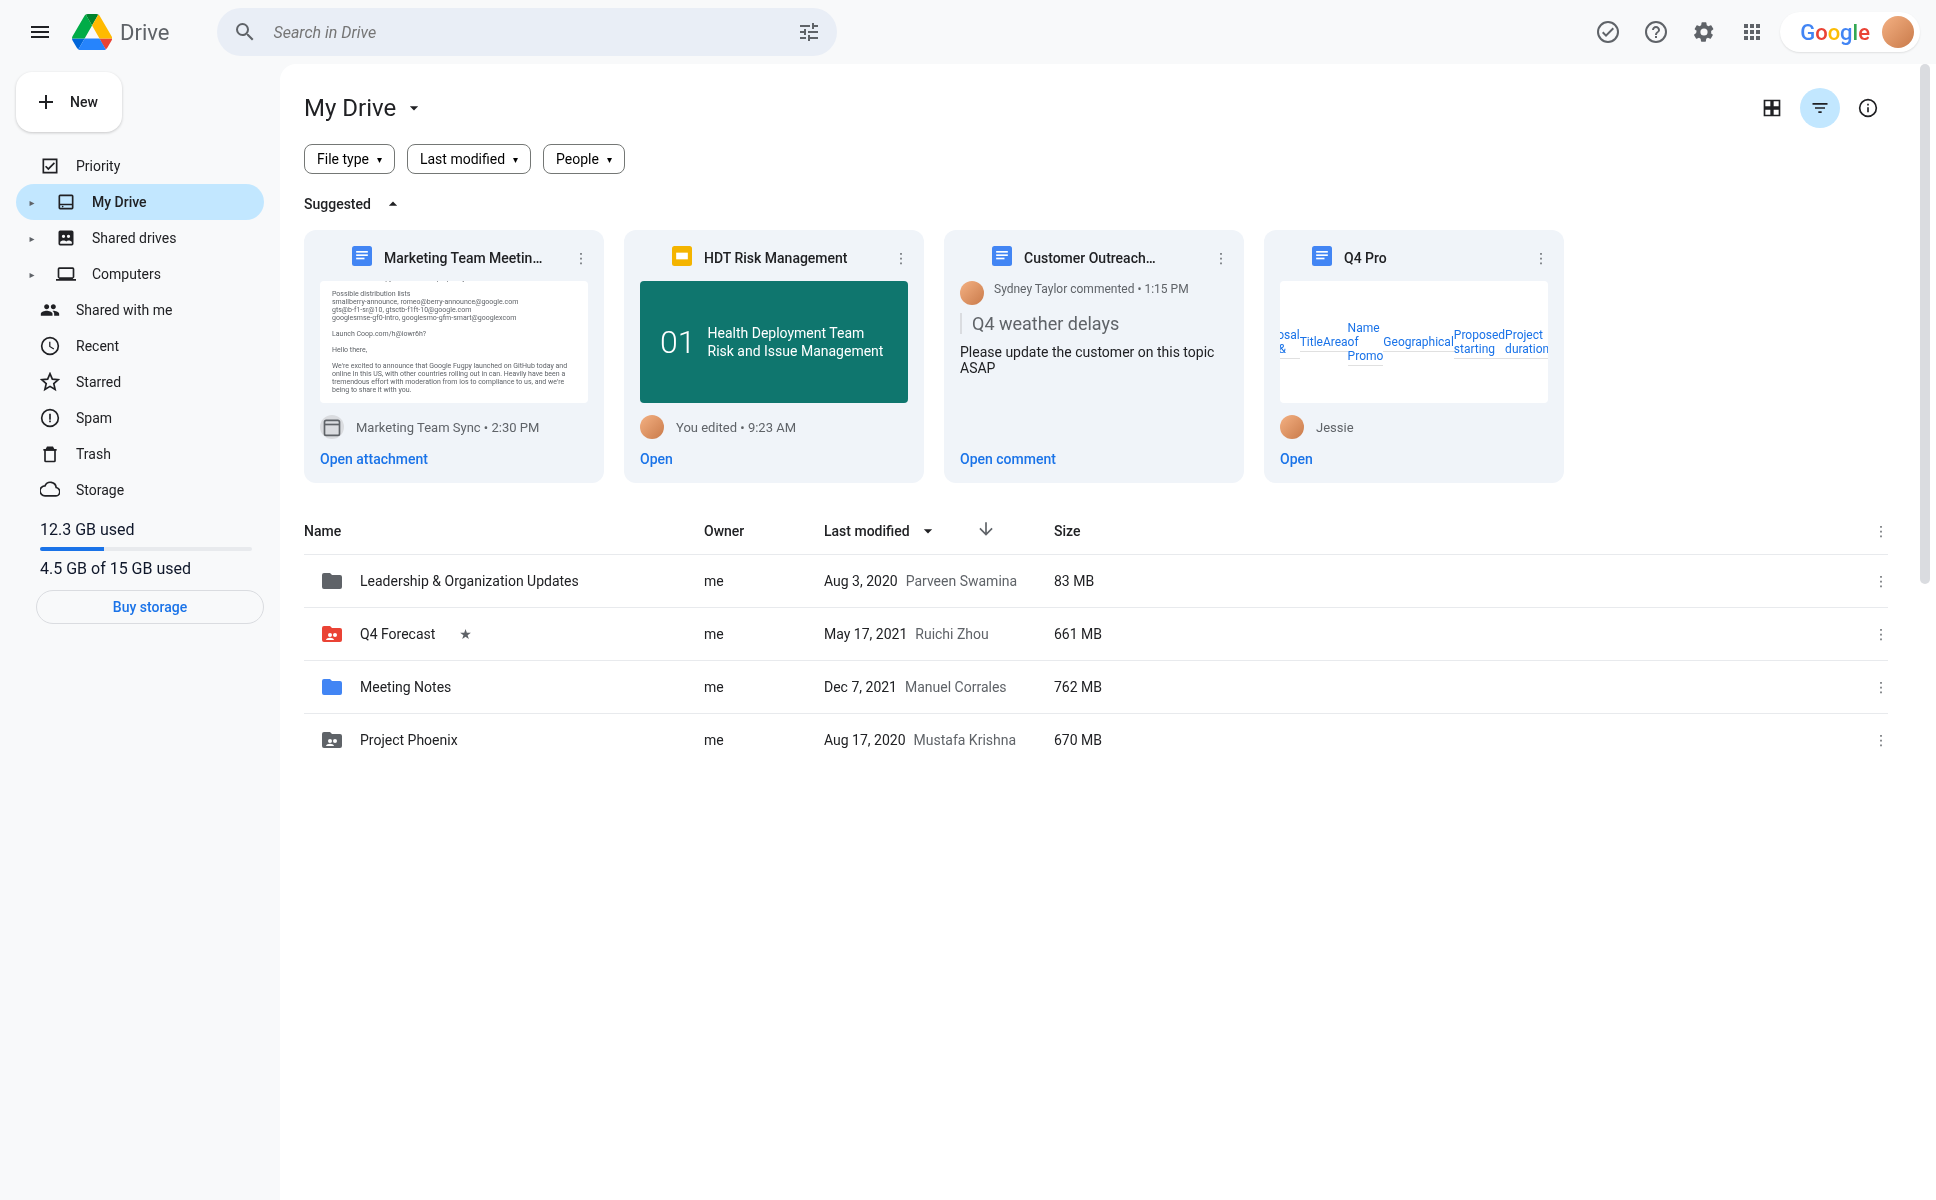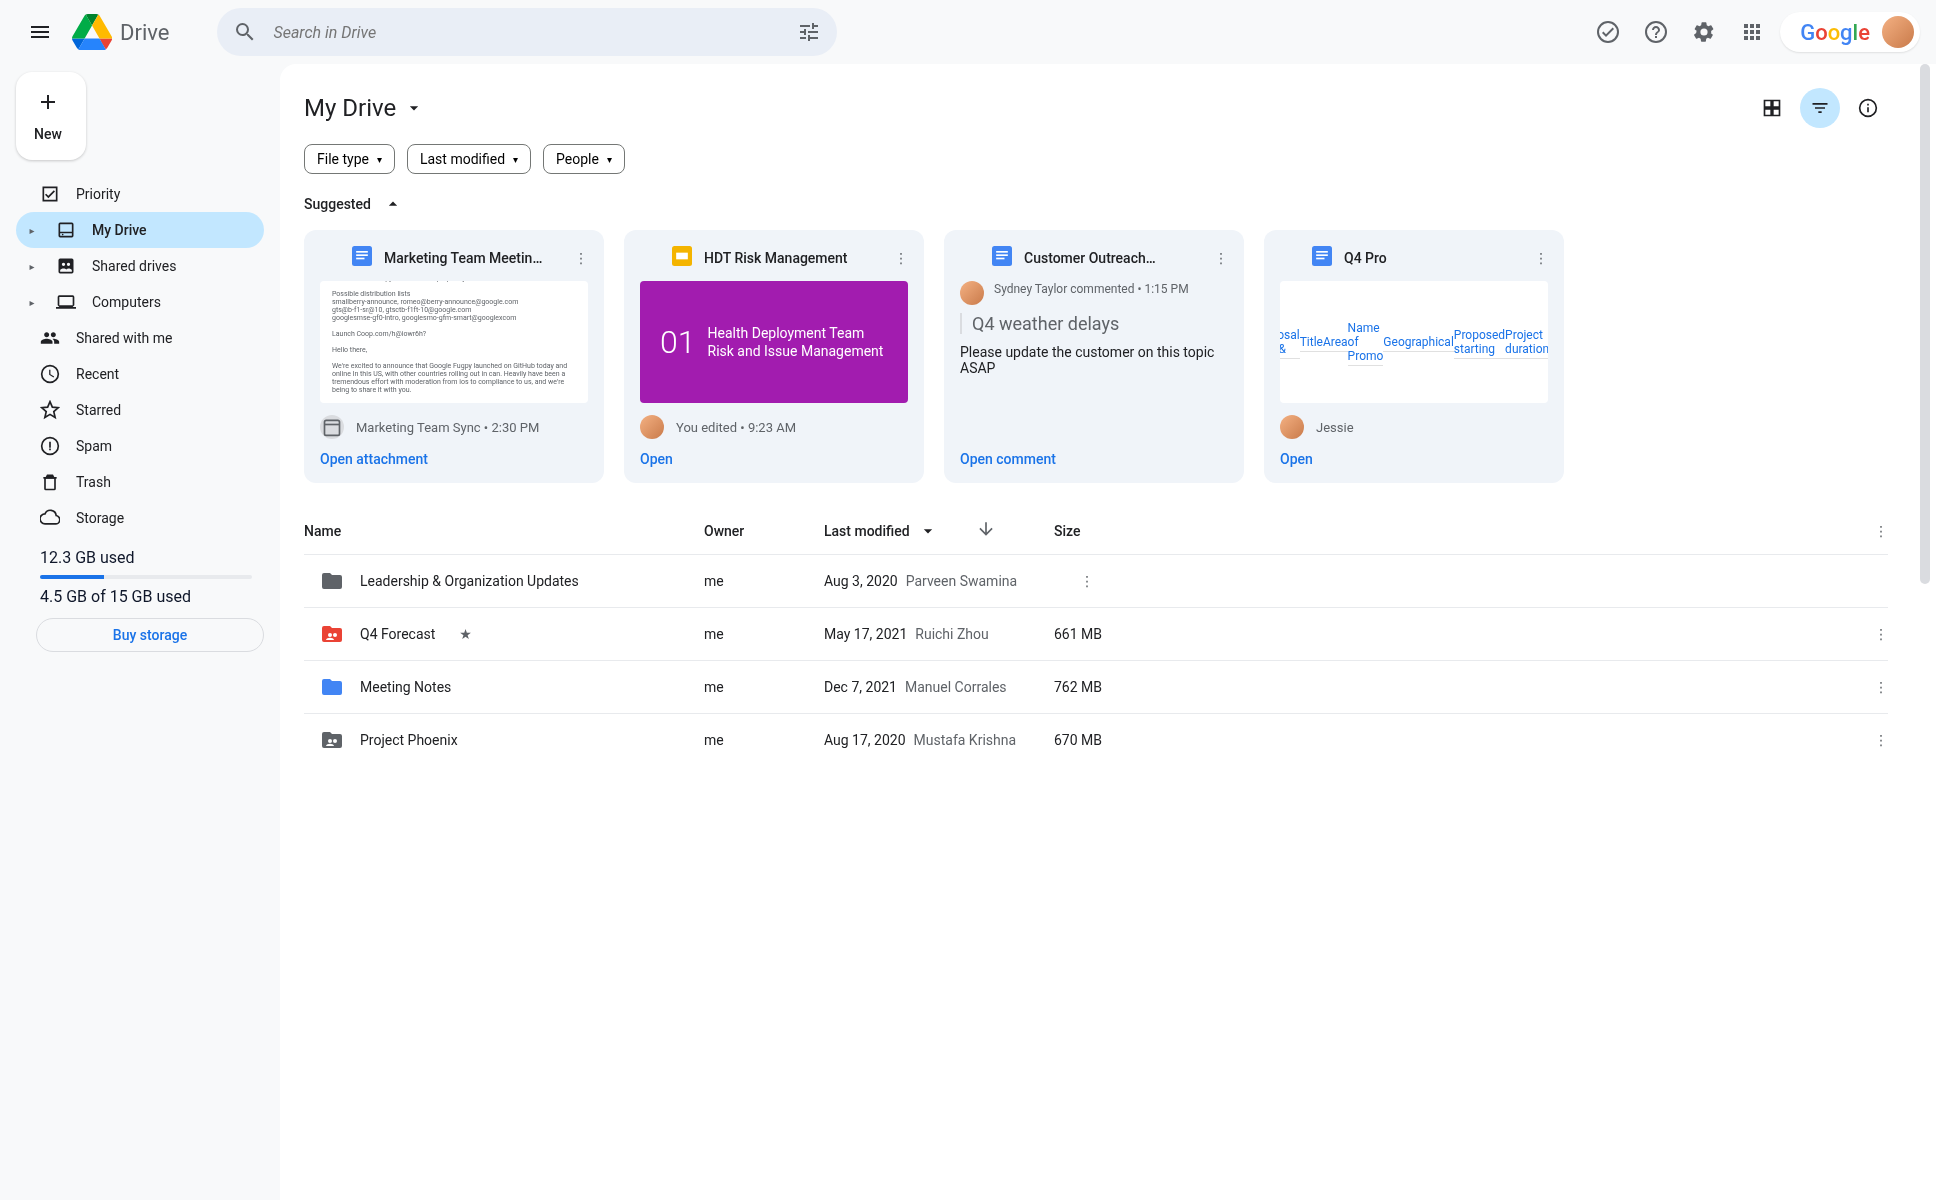--- a/index.html
+++ b/index.html
@@ -21,21 +21,21 @@
 .google-logo { margin-left: 8px; font-size: 22px; font-weight: 500; }
 .google-logo span:nth-child(1){color:#4285f4}.google-logo span:nth-child(2){color:#ea4335}.google-logo span:nth-child(3){color:#fbbc05}.google-logo span:nth-child(4){color:#4285f4}.google-logo span:nth-child(5){color:#34a853}.google-logo span:nth-child(6){color:#ea4335}
 .avatar { width: 32px; height: 32px; border-radius: 50%; background: linear-gradient(135deg,#f4b183,#c97a4a); margin-left: 12px; }
 .google-chip { display:flex; align-items:center; background:#fff; border-radius:24px; padding:4px 6px 4px 12px; box-shadow:0 1px 2px rgba(0,0,0,0.1); }
 
 
 .body { display: flex; flex: 1; overflow: hidden; }
 
 
 .sidebar { width: 280px; padding: 8px 16px 16px 16px; display: flex; flex-direction: column; }
-.new-btn { display: flex; align-items: center; gap: 12px; background: #fff; border: none; border-radius: 16px; padding: 18px 24px 18px 18px; font-size: 14px; font-weight: 500; color: #202124; box-shadow: 0 1px 3px rgba(0,0,0,0.2); cursor: pointer; width: fit-content; margin-bottom: 16px; flex-direction: column; }
+.new-btn { display: flex; align-items: center; gap: 12px; background: #fff; border: none; border-radius: 16px; padding: 18px 24px 18px 18px; font-size: 14px; font-weight: 500; color: #202124; box-shadow: 0 1px 3px rgba(0,0,0,0.2); cursor: pointer; width: fit-content; margin-bottom: 16px; }
 .nav { list-style: none; }
 .nav-item { display: flex; align-items: center; gap: 16px; height: 36px; padding: 0 12px 0 24px; border-radius: 20px; cursor: pointer; color: #202124; position: relative; }
 .nav-item.has-expand { padding-left: 8px; }
 .nav-item .expand { width: 16px; display:flex; align-items:center; justify-content:center; font-size:10px; color:#5f6368; }
 .nav-item.active { background: #c2e7ff; font-weight: 500; }
 .nav-item .icon { width: 20px; display: flex; align-items: center; justify-content: center; color: #202124; }
 .storage-info { margin-top: 12px; padding: 0 12px 0 24px; font-size: 16px; color: #0f172a; }
 .storage-bar { height: 4px; background: #e8eaed; border-radius: 2px; margin: 8px 0; overflow: hidden; }
 .storage-fill { height: 100%; background: #1a73e8; width: 30%; }
 .buy-storage { margin: 12px 0 0 20px; padding: 8px 20px; border: 1px solid #dadce0; border-radius: 20px; background: transparent; color: #1a73e8; font-size: 14px; font-weight: 500; cursor: pointer; }
@@ -54,21 +54,21 @@
 .chip .caret { font-size: 10px; }
 
 
 .section-title { display: flex; align-items: center; gap: 12px; margin-top: 20px; font-size: 14px; font-weight: 500; cursor: pointer; }
 .cards { display: flex; gap: 20px; margin-top: 16px; overflow: hidden; padding-right: 24px; }
 .card { width: 300px; flex-shrink: 0; background: #f0f4f9; border-radius: 12px; padding: 16px; display: flex; flex-direction: column; }
 .card-header { display: flex; align-items: center; gap: 12px; margin-bottom: 12px; padding-left: 32px; }
 .card-title { flex: 1; font-size: 14px; font-weight: 500; white-space: nowrap; overflow: hidden; text-overflow: ellipsis; }
 .card-more { cursor: pointer; color: #5f6368; }
 .card-preview { height: 122px; background: #fff; border-radius: 4px; margin-bottom: 12px; display:flex; align-items:center; justify-content:center; position:relative; overflow:hidden; }
-.card-preview.slides { background: #a21caf; color:#fff; padding:20px; }
+.card-preview.slides { background: #0f766e; color:#fff; padding:20px; }
 .slides-content { display:flex; gap:12px; align-items:center; }
 .slides-num { font-size:32px; font-weight:300; }
 .slides-text { font-size:14px; line-height:1.3; }
 .card-preview.doc { padding:12px; font-size:7px; color:#5f6368; text-align:left; }
 .card-meta { display: flex; align-items: center; gap: 12px; font-size: 13px; color: #5f6368; margin-bottom: 12px; }
 .card-meta-icon { width:24px; height:24px; border-radius:50%; background:#dadce0; display:flex; align-items:center; justify-content:center; }
 .small-avatar { width:24px; height:24px; border-radius:50%; background:linear-gradient(135deg,#f4b183,#c97a4a); }
 .card-action { color: #1a73e8; font-size: 14px; font-weight: 500; cursor: pointer; }
 .comment-box { flex:1; }
 .comment-meta { display:flex; gap:10px; align-items:flex-start; margin-bottom:8px; }
@@ -449,20 +449,21 @@
                     <path d="M10 4H4a2 2 0 0 0-2 2v12a2 2 0 0 0 2 2h16a2 2 0 0 0 2-2V8a2 2 0 0 0-2-2h-8l-2-2z"></path>
                   </svg>
                 </span>
                 <span>Leadership &amp; Organization Updates</span>
               </div>
               <div class="col-owner">me</div>
               <div class="col-modified">
                 <span>Aug 3, 2020 </span>
                 <span class="mod-name">Parveen Swamina</span>
               </div>
+              <div class="col-size">83 MB</div>
               <div class="col-actions more-vert">⋮</div>
             </div>
             <div class="table-row">
               <div class="col-name row-name">
                 <span class="file-icon">
                   <svg class="svg24 folder-red" viewBox="0 0 24 24">
                     <path d="M10 4H4a2 2 0 0 0-2 2v12a2 2 0 0 0 2 2h16a2 2 0 0 0 2-2V8a2 2 0 0 0-2-2h-8l-2-2z"></path>
                     <circle cx="10" cy="13" r="2" fill="#fff"></circle>
                     <circle cx="15" cy="13" r="2" fill="#fff"></circle>
                     <path d="M6 18c0-1.5 2.5-2.3 4-2.3s4 .8 4 2.3H6z" fill="#fff"></path>

